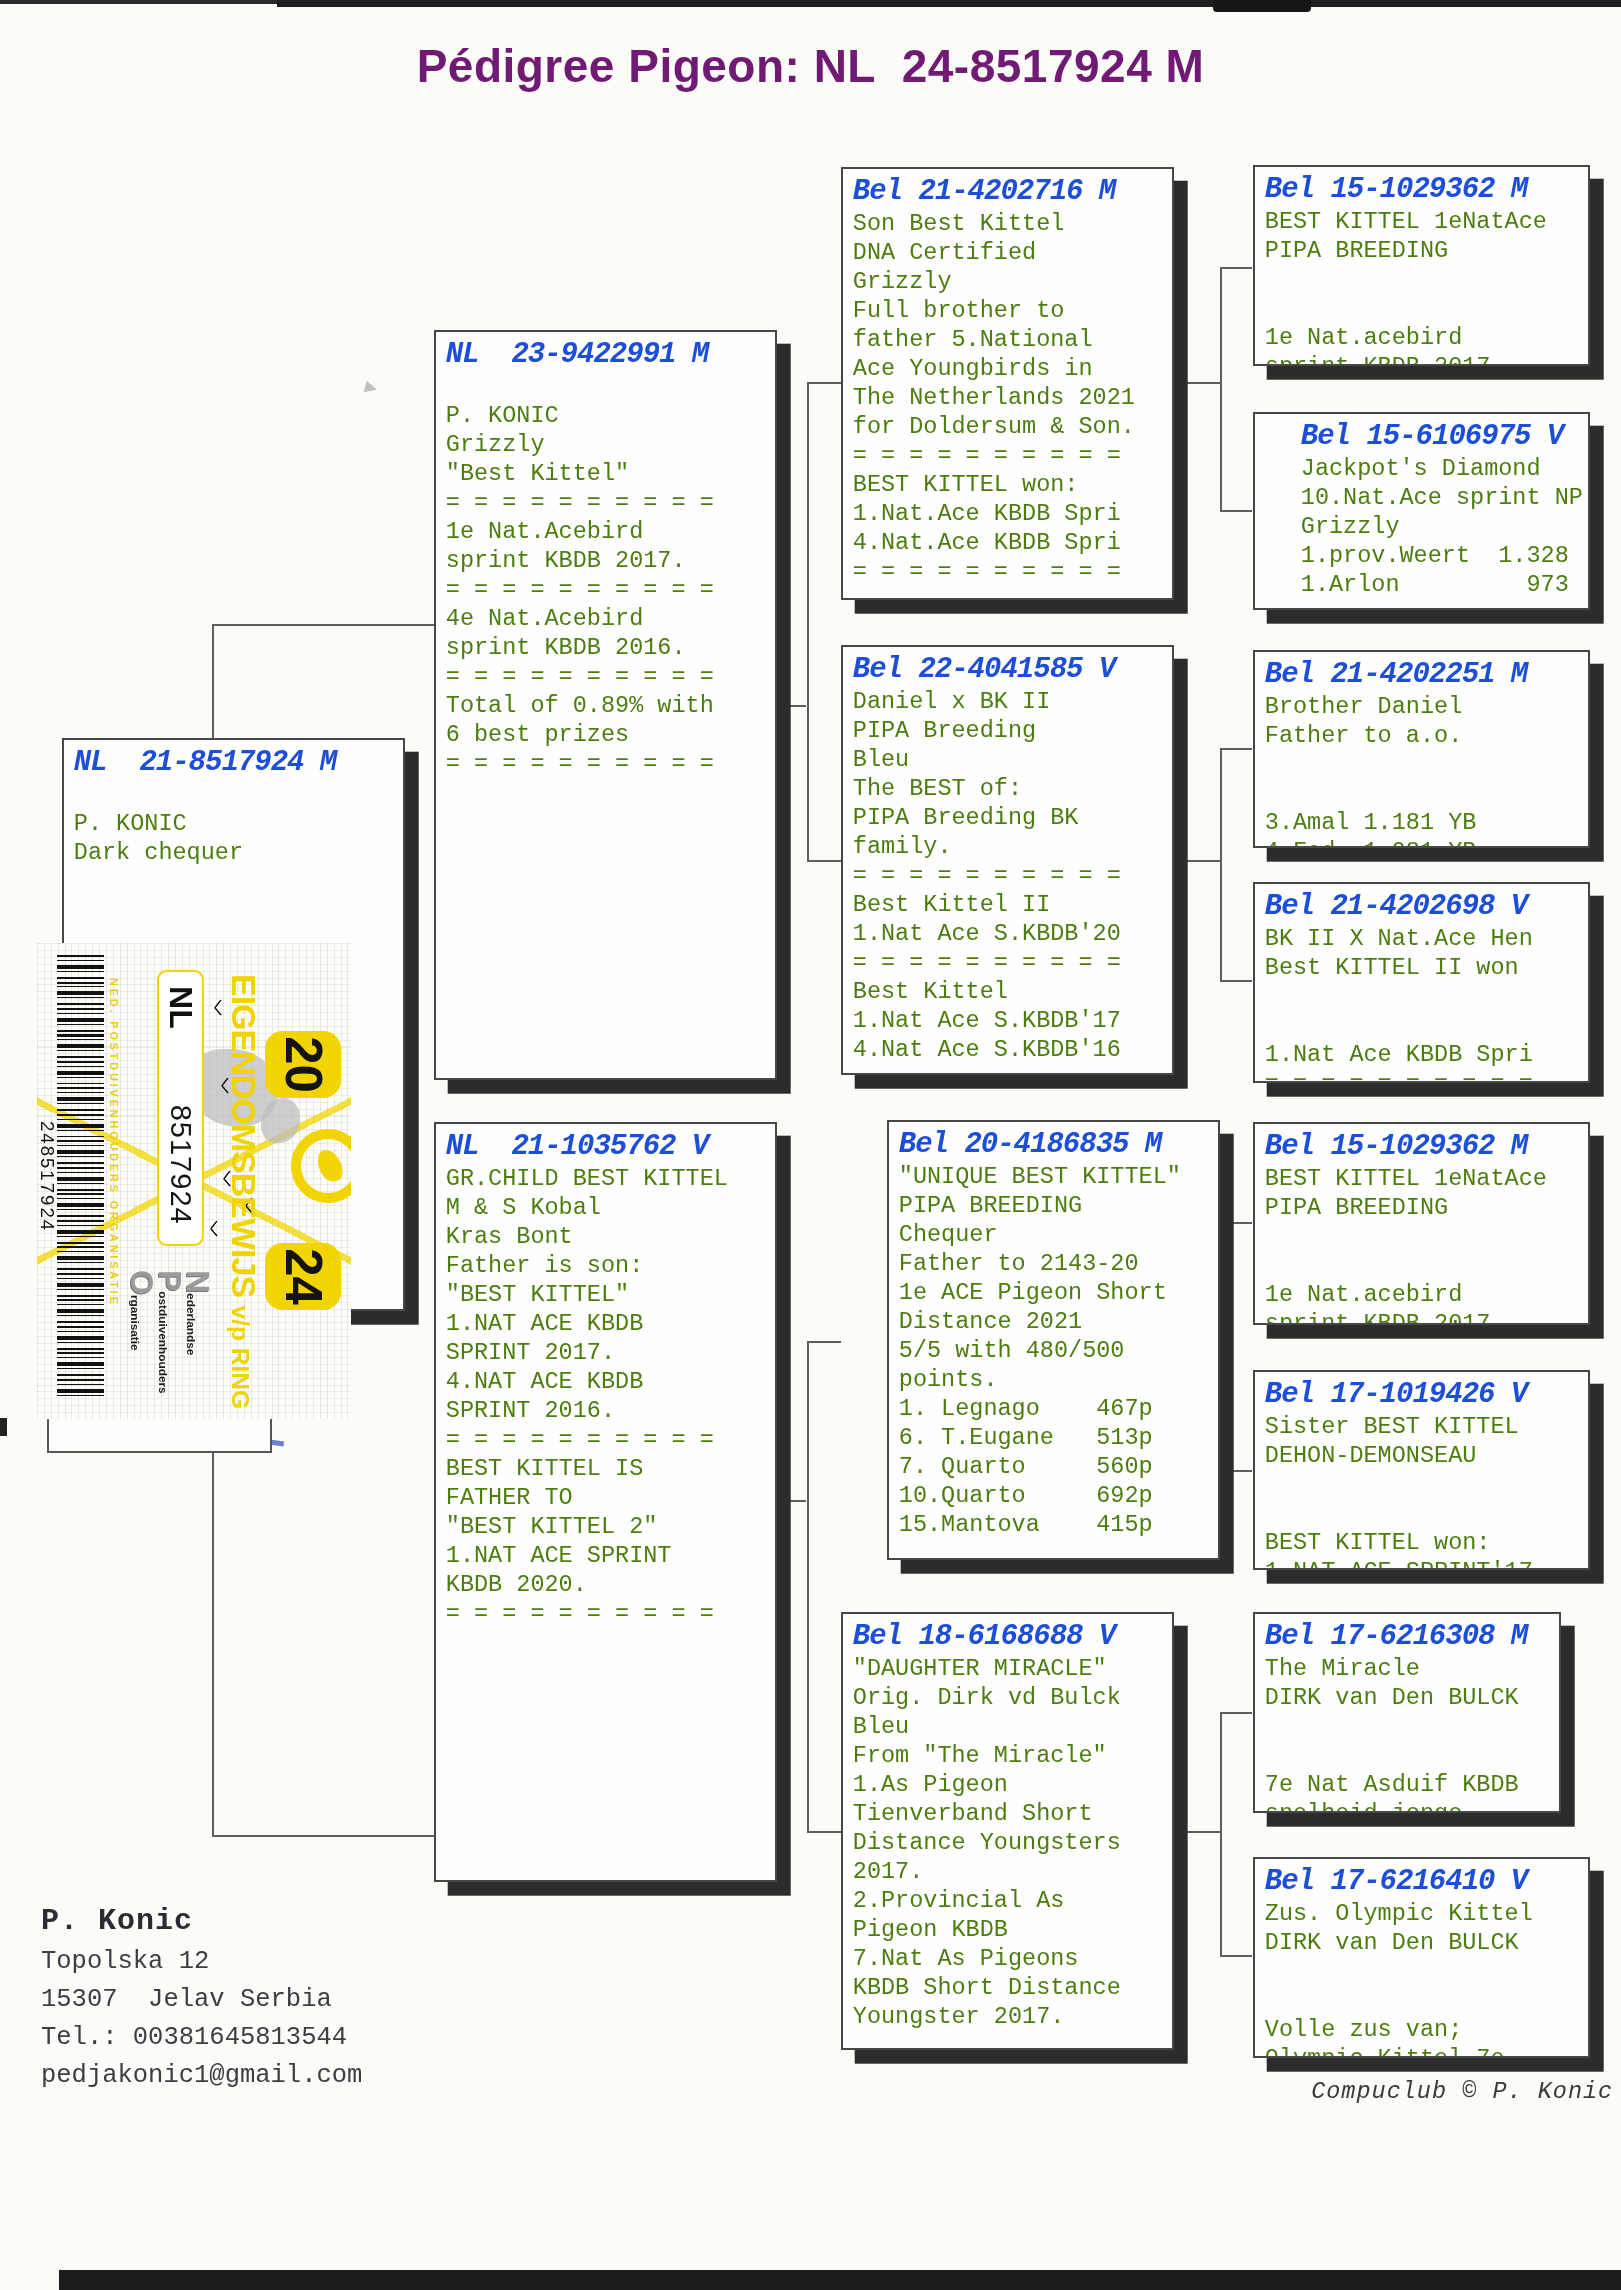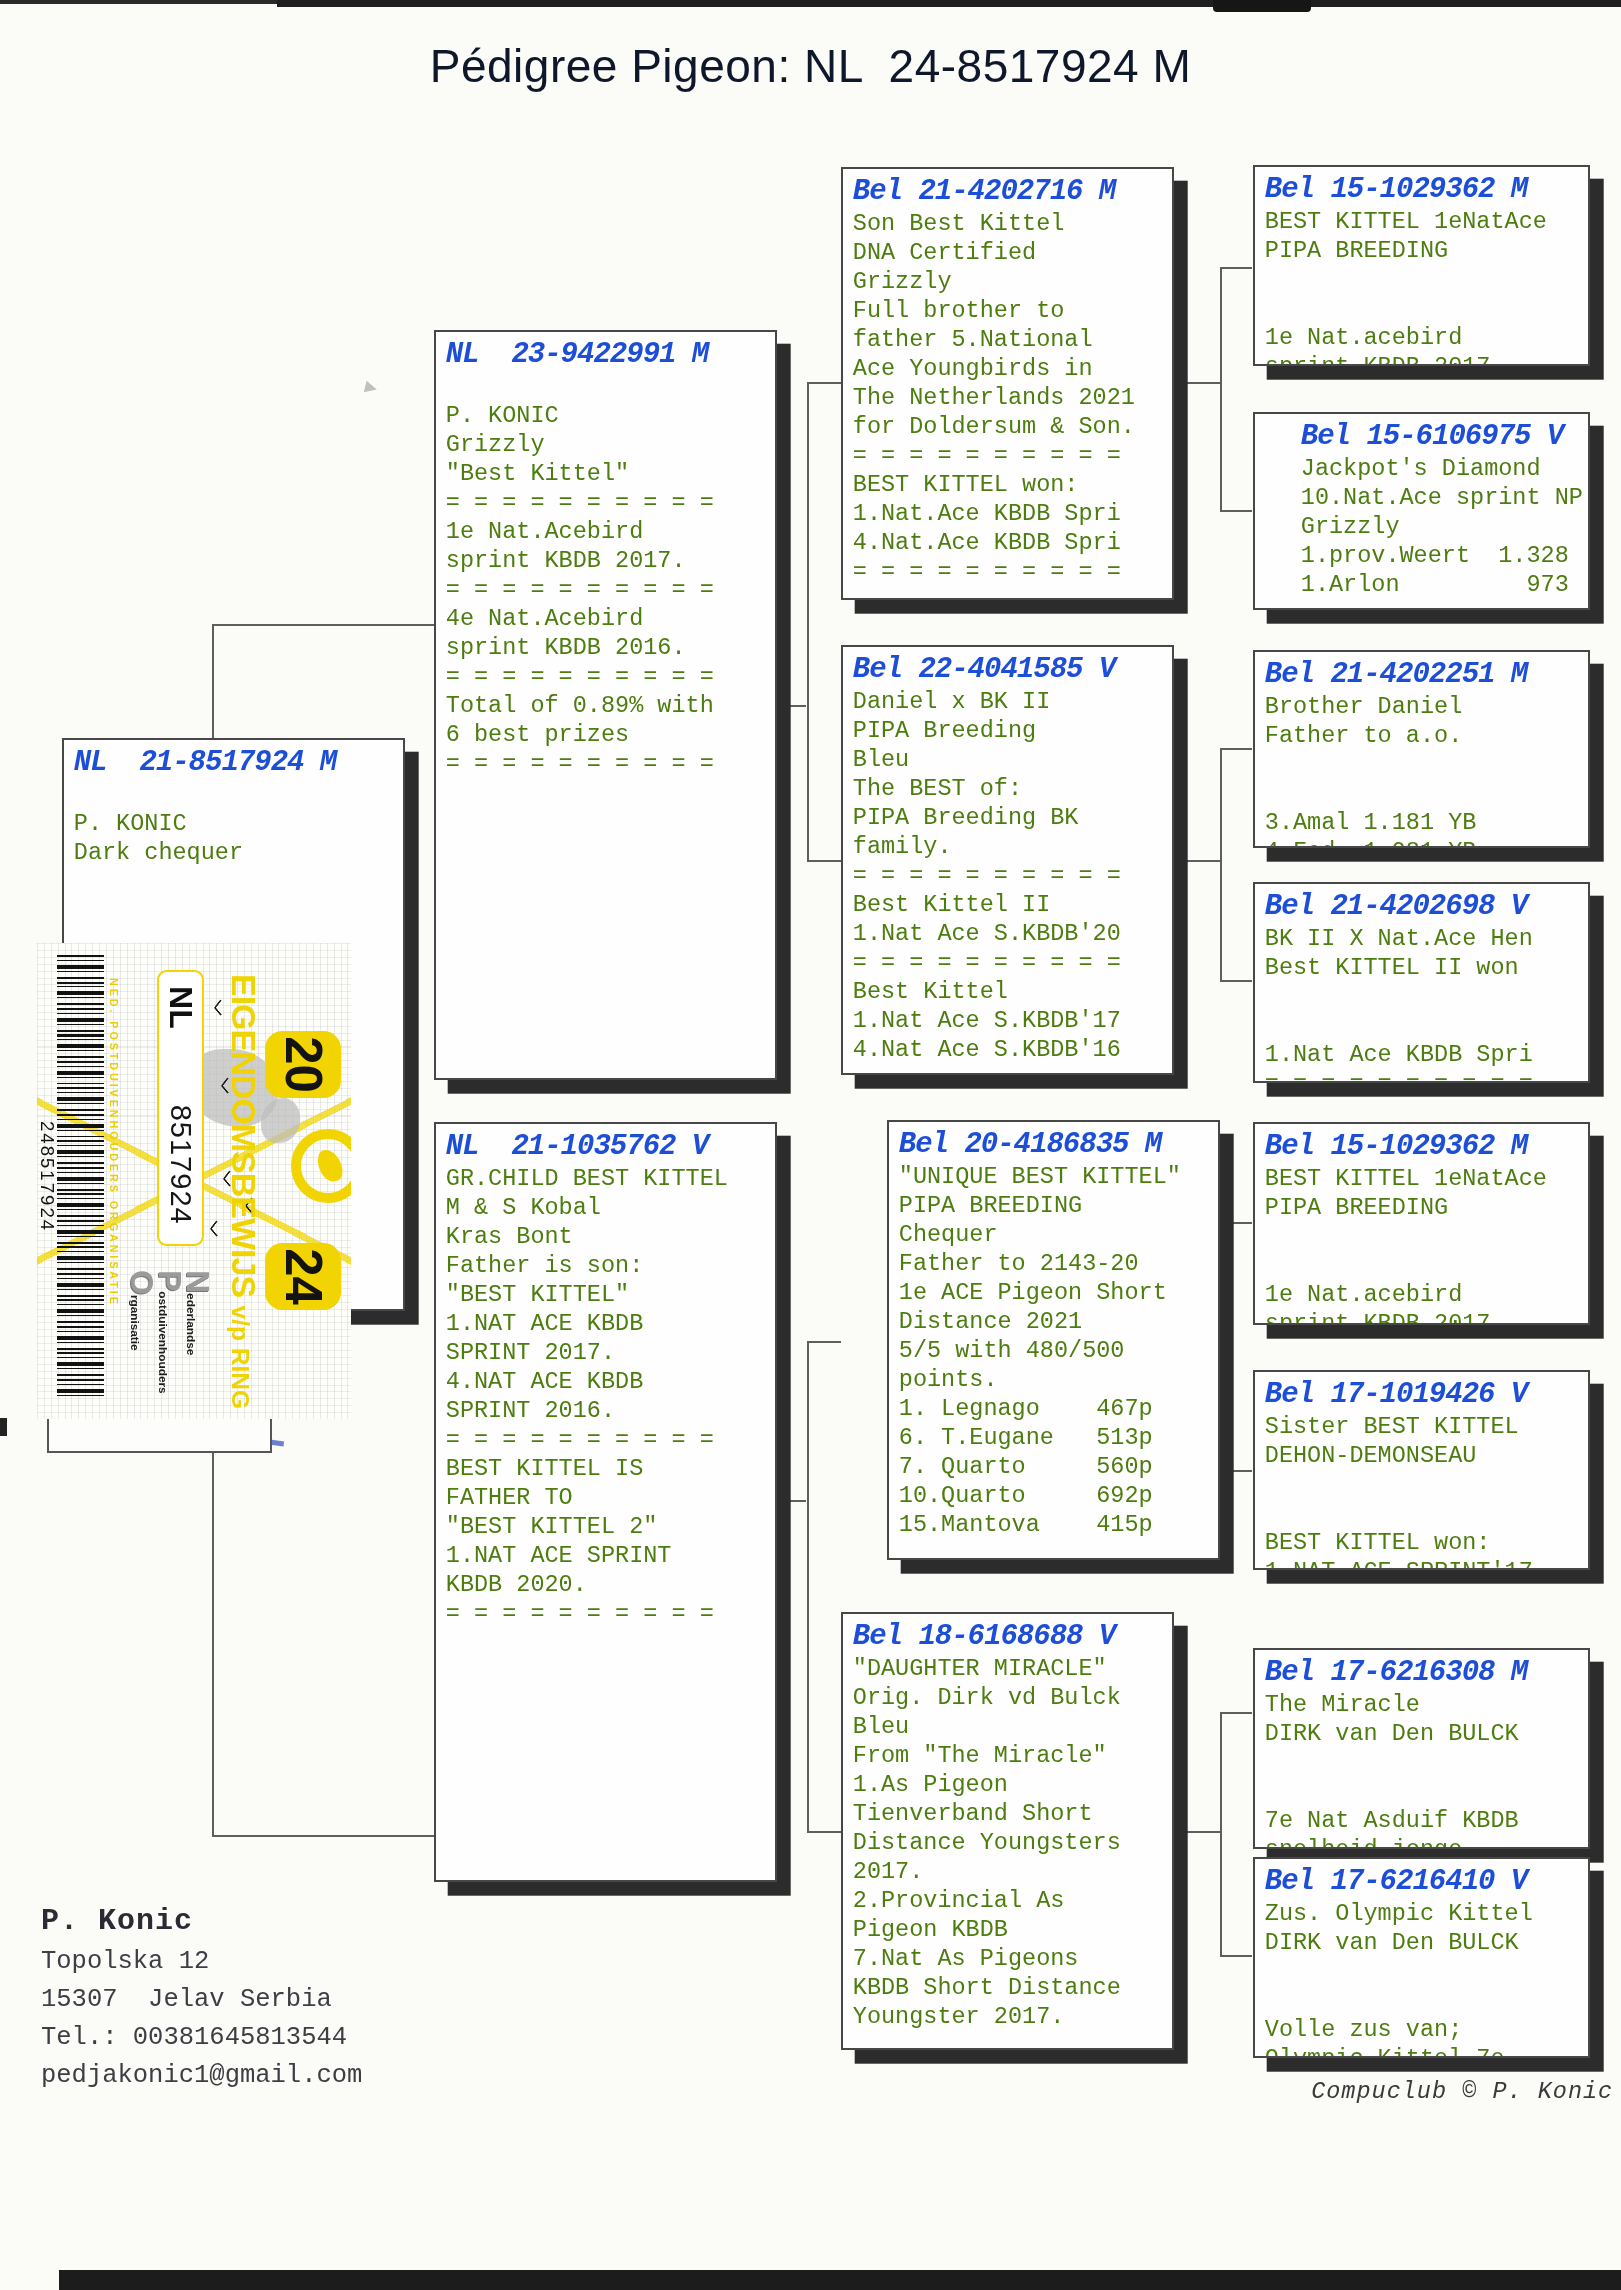--- a/index.html
+++ b/index.html
@@ -3,22 +3,22 @@
 <meta charset="utf-8">
 <style>
   html,body{margin:0;padding:0;}
   body{width:1621px;height:2291px;background:#fbfbf8;position:relative;overflow:hidden;
        font-family:"Liberation Mono",monospace;}
   #page{position:absolute;inset:0;}
 
   .artifact{position:absolute;}
 
   .page-title{position:absolute;left:50%;top:39px;transform:translateX(-50%);
-      font-family:"Liberation Sans",sans-serif;font-size:46px;color:#0f172a;
-      letter-spacing:0.5px;white-space:pre;}
+      font-family:"Liberation Sans",sans-serif;font-size:46px;color:#701a75;
+      letter-spacing:0.5px;white-space:pre;font-weight:bold;}
 
   .cline{position:absolute;background:#5e5e5e;}
 
   .pbox{position:absolute;background:#fefefe;border:2px solid #474747;
         box-shadow:13.7px 13.7px 0 0 #2c2c2c;overflow:hidden;box-sizing:border-box;}
   .pbox .ring{font-style:italic;font-weight:bold;font-size:29px;line-height:35px;
         color:#1d4ed8;padding:4.9px 9.8px 0 9.8px;white-space:pre;letter-spacing:-1px;}
   .pbox .body{font-size:23.5px;line-height:29px;color:#4d7c0f;white-space:pre;
         padding:0 9.8px 3.9px 9.8px;}
 
@@ -286,21 +286,21 @@
   </div>
   <div class="pbox" style="left:1253px;top:1370px;width:337px;height:200px;">
     <div class="ring">Bel 17-1019426 V</div>
     <div class="body">Sister BEST KITTEL
 DEHON-DEMONSEAU
 
 
 BEST KITTEL won:
 1 NAT ACE SPRINT'17</div>
   </div>
-  <div class="pbox" style="left:1253px;top:1612px;width:337px;height:201px;margin-top:36px;">
+  <div class="pbox" style="left:1253px;top:1612px;width:308px;height:201px;">
     <div class="ring">Bel 17-6216308 M</div>
     <div class="body">The Miracle
 DIRK van Den BULCK
 
 
 7e Nat Asduif KBDB
 snelheid jonge.</div>
   </div>
   <div class="pbox" style="left:1253px;top:1857px;width:337px;height:201px;">
     <div class="ring">Bel 17-6216410 V</div>

